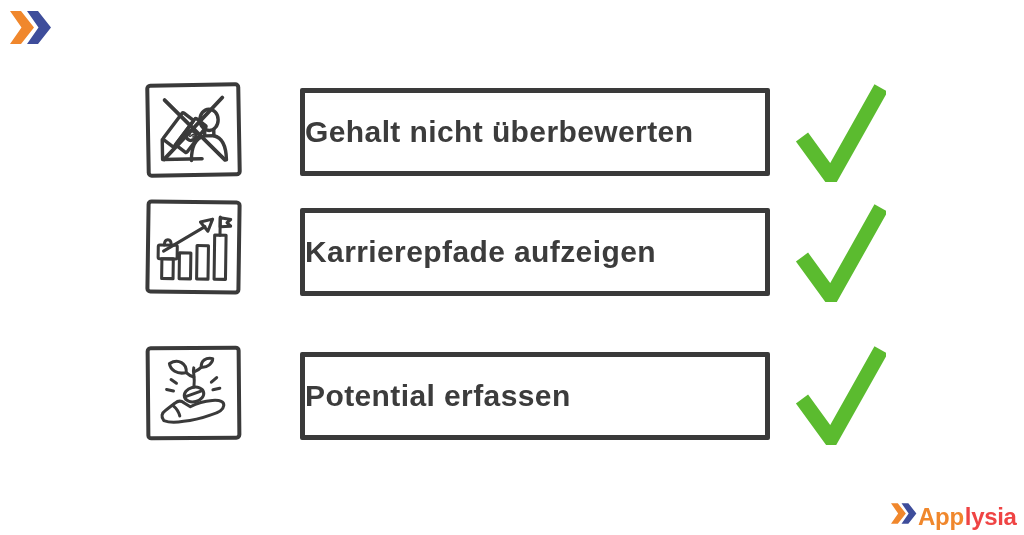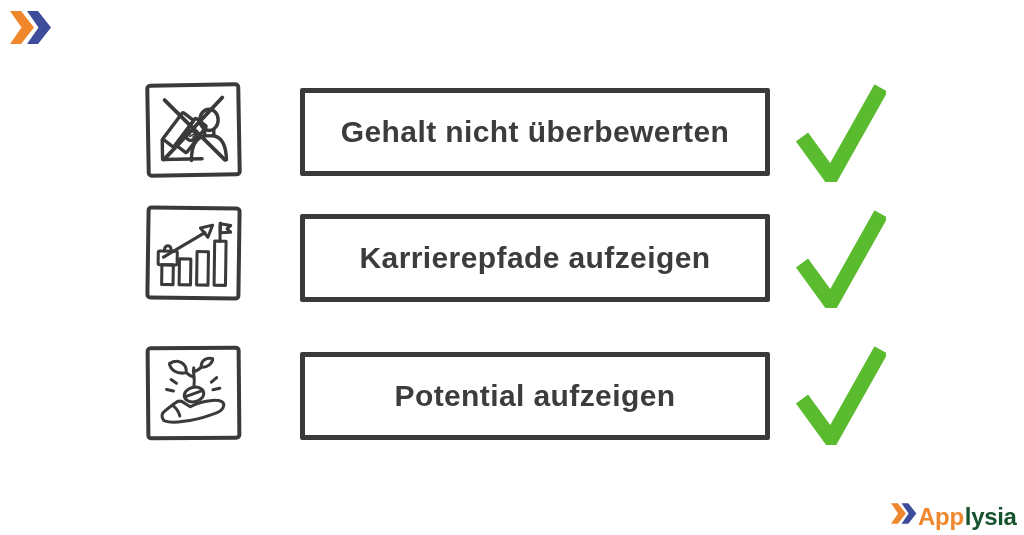--- a/index.html
+++ b/index.html
@@ -3,53 +3,53 @@
 <meta charset="utf-8">
 <style>
   html,body { margin:0; padding:0; background:#ffffff; }
   #canvas {
     position:relative; width:1024px; height:535px; background:#ffffff;
     font-family:"Liberation Sans", sans-serif; overflow:hidden;
   }
   .header-logo { position:absolute; left:10px; top:11px; }
   .row { position:absolute; left:0; width:1024px; height:100px; }
   .row-1 { top:83px; }
-  .row-2 { top:206px; }
+  .row-2 { top:200px; }
   .row-3 { top:346px; }
   .icon-box {
     position:absolute; left:146px; top:0; width:87px; height:86px;
     border:4.5px solid #3a3a3a; border-radius:5px; background:#fff;
     display:flex; align-items:center; justify-content:center;
   }
   .row-1 .icon-box { transform:rotate(-1deg); }
   .row-2 .icon-box { transform:rotate(0.8deg); }
   .row-3 .icon-box { transform:rotate(-0.5deg); }
   .text-box {
     position:absolute; left:300px; width:470px; height:88px;
     border:5px solid #3a3a3a; border-radius:2px; background:#fff;
-    box-sizing:border-box; display:flex; align-items:center; justify-content:center;
+    box-sizing:border-box; display:flex; align-items:center; justify-content:flex-start;
   }
   .row-1 .text-box { top:5px; }
   .row-2 .text-box { top:8px; }
   .row-3 .text-box { top:6px; }
   .text-box span {
     font-size:30px; font-weight:bold; color:#3c3c3c; letter-spacing:0.4px;
     white-space:nowrap;
   }
   .check { position:absolute; left:794px; }
   .row-1 .check { top:1px; }
   .row-2 .check { top:4px; }
   .row-3 .check { top:-1px; }
   .footer-logo {
     position:absolute; left:891px; top:503px;
     display:flex; align-items:flex-start; gap:1px;
   }
   .footer-logo .word { font-size:24px; font-weight:bold; letter-spacing:-0.3px; }
   .word-orange { color:#F0872C; }
-  .word-blue { color:#14532d; }
+  .word-blue { color:#ef4444; }
 </style>
 </head>
 <body>
 
 <div id="canvas">
 
   <div class="header-logo">
     <svg width="42" height="33" viewBox="0 0 42 33">
       <polygon points="0,0 11,0 24,16.5 11,33 0,33 11.5,16.5" fill="#F0872C"></polygon>
       <polygon points="17,0 28,0 41,16.5 28,33 17,33 28.5,16.5" fill="#3E4D9B"></polygon>
@@ -122,21 +122,21 @@
           <path d="M50 29 Q44 27 40 23"></path>
           <path d="M40 23 C28 26 19 19 18 11 C30 4 41 11 40 23 Z"></path>
           <path d="M51 22 Q56 20 60 16"></path>
           <path d="M60 16 C68 17 75 11 75 5 C66 3 59 8 60 16 Z"></path>
           <path d="M10 86 Q4 78 13 72 L25 63 Q31 58 37 63 L45 68 Q58 61 74 60 Q90 59 89 67 Q88 75 72 79 Q52 86 36 87 Q20 90 10 86 Z" fill="#ffffff"></path>
           <path d="M23 67 Q29 72 31 80"></path>
         </g>
       </svg>
     </div>
     <div class="text-box">
-      <span>Potential aufzeigen</span>
+      <span>Potential erfassen</span>
     </div>
     <div class="check">
       <svg width="92" height="100" viewBox="0 0 92 98">
         <path d="M8 53 L37 93 L87 4" fill="none" stroke-width="15" stroke-linecap="butt" stroke-linejoin="miter" stroke-miterlimit="6" stroke="#5BBB2F"></path>
       </svg>
     </div>
   </div>
 
   <div class="footer-logo">
     <svg width="26" height="21" viewBox="0 0 42 33">

